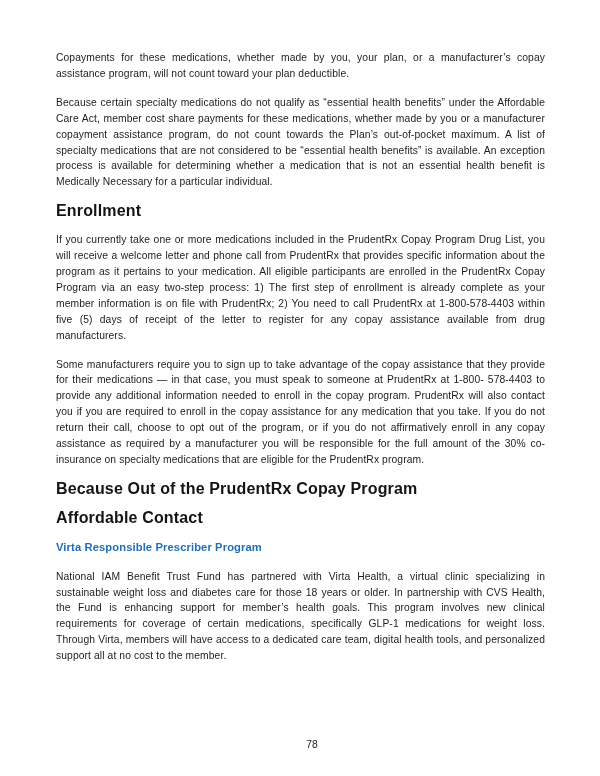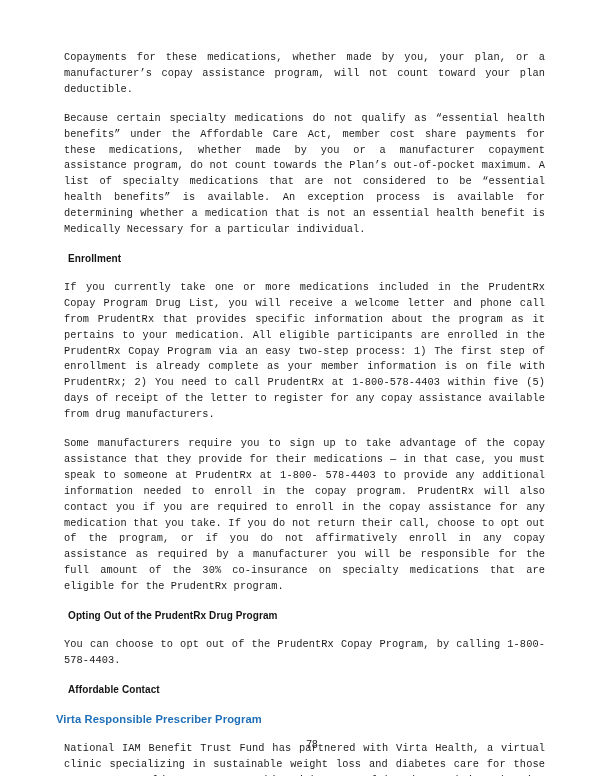--- a/index.html
+++ b/index.html
@@ -23,35 +23,34 @@
     height: 776px;
     background: #ffffff;
   }
   .content {
     position: absolute;
     left: 56px;
     top: 50px;
     width: 489px;
   }
   p.body-text {
-    margin: 0 0 13px 8px;
+    margin: 0 0 13px 0;
     font-size: 10.3px;
     line-height: 15.9px;
     text-align: justify;
     text-justify: inter-word;
     color: #1c1c1c;
     letter-spacing: 0.01em;
-    font-family: Liberation Mono, monospace;
   }
   p.body-text:last-child {
     margin-bottom: 0;
   }
   h2.section-heading {
-    margin: 0 0 13px 12px;
-    font-size: 10px;
+    margin: 0 0 13px 0;
+    font-size: 16px;
     line-height: 15.9px;
     font-weight: bold;
     color: #141414;
     text-align: left;
     letter-spacing: 0.01em;
   }
   h2.section-heading-blue {
     margin: 9px 0 14px 0;
     font-size: 11.2px;
     line-height: 16px;
@@ -81,23 +80,22 @@
     <p class="body-text">Copayments for these medications, whether made by you, your plan, or a manufacturer’s copay assistance program, will not count toward your plan deductible.</p>
 
     <p class="body-text">Because certain specialty medications do not qualify as “essential health benefits” under the Affordable Care Act, member cost share payments for these medications, whether made by you or a manufacturer copayment assistance program, do not count towards the Plan’s out-of-pocket maximum. A list of specialty medications that are not considered to be “essential health benefits” is available. An exception process is available for determining whether a medication that is not an essential health benefit is Medically Necessary for a particular individual.</p>
 
     <h2 class="section-heading">Enrollment</h2>
 
     <p class="body-text">If you currently take one or more medications included in the PrudentRx Copay Program Drug List, you will receive a welcome letter and phone call from PrudentRx that provides specific information about the program as it pertains to your medication. All eligible participants are enrolled in the PrudentRx Copay Program via an easy two-step process: 1) The first step of enrollment is already complete as your member information is on file with PrudentRx; 2) You need to call PrudentRx at 1-800-578-4403 within five (5) days of receipt of the letter to register for any copay assistance available from drug manufacturers.</p>
 
     <p class="body-text">Some manufacturers require you to sign up to take advantage of the copay assistance that they provide for their medications — in that case, you must speak to someone at PrudentRx at 1-800- 578-4403 to provide any additional information needed to enroll in the copay program. PrudentRx will also contact you if you are required to enroll in the copay assistance for any medication that you take. If you do not return their call, choose to opt out of the program, or if you do not affirmatively enroll in any copay assistance as required by a manufacturer you will be responsible for the full amount of the 30% co-insurance on specialty medications that are eligible for the PrudentRx program.</p>
 
-    <h2 class="section-heading">Opting Out of the PrudentRx Drug Program</h2>
+    <h2 class="section-heading">Because Out of the PrudentRx Copay Program</h2>
 
-    <p class="body-text">You can choose to opt out of the PrudentRx Copay Program, by calling 1-800-578-4403.</p>
 
 
     <h2 class="section-heading">Affordable Contact</h2>
 
 
     <h2 class="section-heading-blue">Virta Responsible Prescriber Program</h2>
 
     <p class="body-text">National IAM Benefit Trust Fund has partnered with Virta Health, a virtual clinic specializing in sustainable weight loss and diabetes care for those 18 years or older. In partnership with CVS Health, the Fund is enhancing support for member’s health goals. This program involves new clinical requirements for coverage of certain medications, specifically GLP-1 medications for weight loss. Through Virta, members will have access to a dedicated care team, digital health tools, and personalized support all at no cost to the member.</p>
 
   </div>

